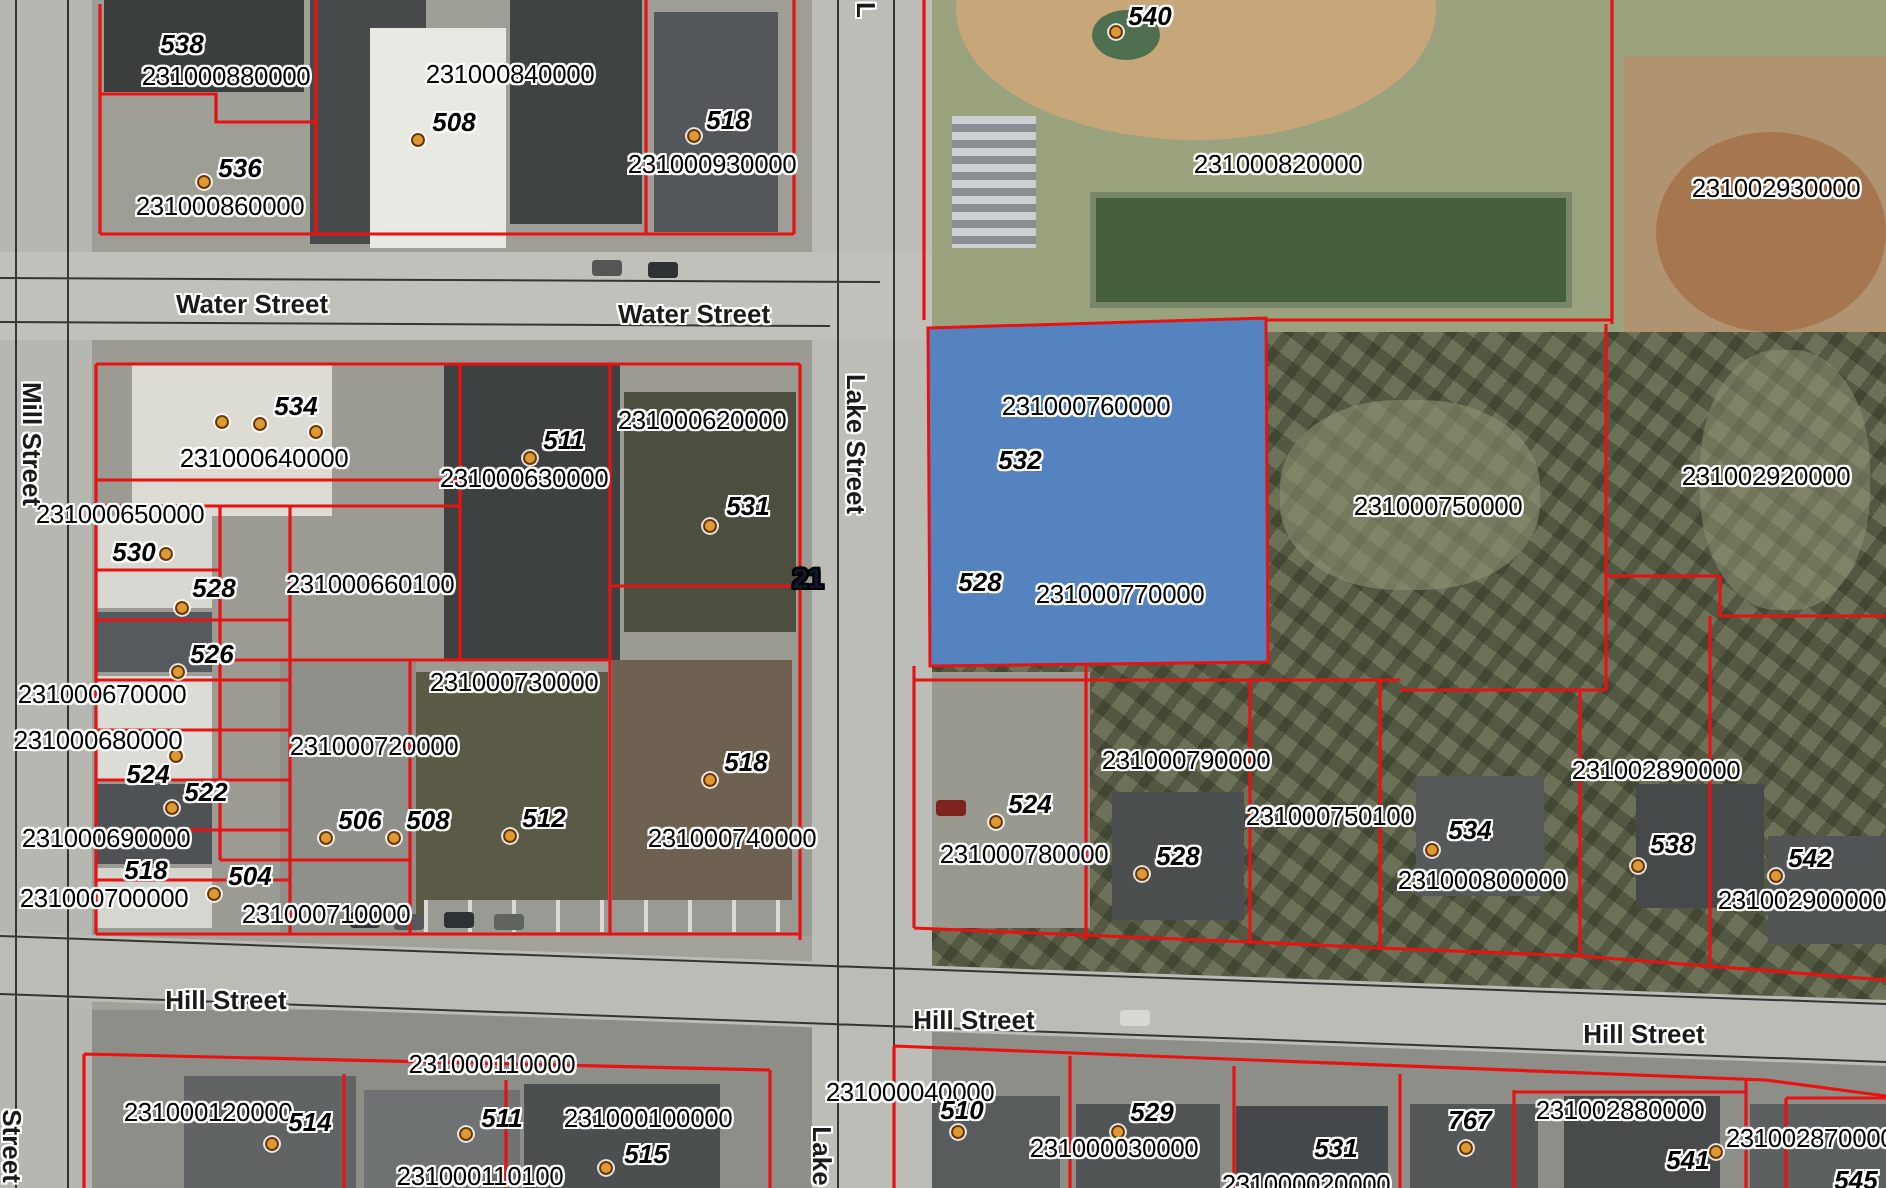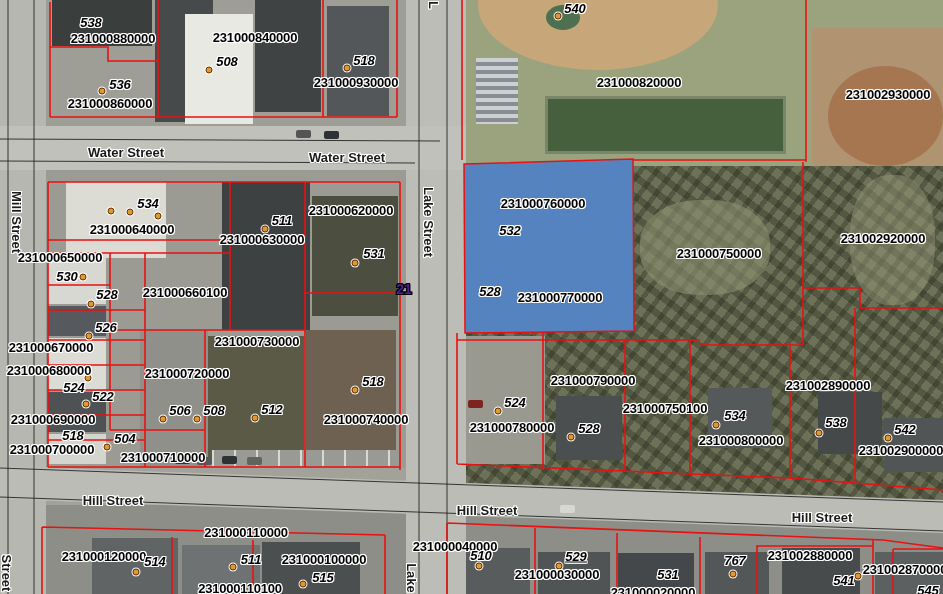--- a/index.html
+++ b/index.html
@@ -6,21 +6,21 @@
   #map{position:relative;width:943px;height:594px;overflow:hidden;
        font-family:"Liberation Sans",sans-serif;background:#a2a29a;}
   #aerial,#dot-layer,#label-layer{position:absolute;inset:0;}
   .sc{position:absolute;}
   .car{position:absolute;width:15px;height:8px;background:#2e3234;border-radius:2px;}
   svg.lines{position:absolute;left:0;top:0;z-index:3;}
   #dot-layer{z-index:4;} #label-layer{z-index:5;}
   .map-label{position:absolute;transform:translate(-50%,-50%);white-space:nowrap;color:#000;
     text-shadow:-1px -1px 0 #fff,1px -1px 0 #fff,-1px 1px 0 #fff,1px 1px 0 #fff,
                 0 -1px 0 #fff,0 1px 0 #fff,-1px 0 0 #fff,1px 0 0 #fff;}
-  .map-label.parcel{font-size:13px;font-weight:bold;letter-spacing:-.2px;}
+  .map-label.parcel{font-size:13px;font-weight:normal;letter-spacing:-.2px;}
   .map-label.address{font-size:13px;font-weight:bold;font-style:italic;}
   .map-label.street{font-size:13px;font-weight:bold;color:#1a1a1a;}
   .map-label.route{font-size:14px;font-weight:bold;color:#ff9100;
     text-shadow:-1px -1px 0 #000,1px -1px 0 #000,-1px 1px 0 #000,1px 1px 0 #000,
                 0 -1px 0 #000,0 1px 0 #000,-1px 0 0 #000,1px 0 0 #000;}
   .addr-dot{position:absolute;width:5px;height:5px;border-radius:50%;background:#dd9933;
     border:1px solid #6b3300;box-shadow:0 0 0 1px rgba(255,255,255,.85);
     transform:translate(-50%,-50%);}
 </style>
 </head>
@@ -203,30 +203,30 @@
       <span class="map-label address" style="left: 490px; top: 291px;">528</span>
       <span class="map-label address" style="left: 515px; top: 402px;">524</span>
       <span class="map-label address" style="left: 589px; top: 428px;">528</span>
       <span class="map-label address" style="left: 735px; top: 415px;">534</span>
       <span class="map-label address" style="left: 836px; top: 422px;">538</span>
       <span class="map-label address" style="left: 905px; top: 429px;">542</span>
       <span class="map-label address" style="left: 155px; top: 561px;">514</span>
       <span class="map-label address" style="left: 251px; top: 559px;">511</span>
       <span class="map-label address" style="left: 323px; top: 577px;">515</span>
       <span class="map-label address" style="left: 481px; top: 555px;">510</span>
-      <span class="map-label address" style="left: 576px; top: 556px; text-decoration: underline;">529</span>
+      <span class="map-label address" style="left: 576px; top: 556px;">529</span>
       <span class="map-label address" style="left: 668px; top: 574px;">531</span>
       <span class="map-label address" style="left: 735px; top: 560px;">767</span>
       <span class="map-label address" style="left: 844px; top: 580px;">541</span>
       <span class="map-label address" style="left: 928px; top: 590px;">545</span>
       <span class="map-label street" style="left: 126px; top: 152px;">Water Street</span>
       <span class="map-label street" style="left: 347px; top: 157px;">Water Street</span>
       <span class="map-label street" style="left: 16px; top: 222px; transform: translate(-50%, -50%) rotate(90deg);">Mill Street</span>
       <span class="map-label street" style="left: 428px; top: 222px; transform: translate(-50%, -50%) rotate(90deg);">Lake Street</span>
       <span class="map-label street" style="left: 113px; top: 500px;">Hill Street</span>
       <span class="map-label street" style="left: 487px; top: 510px;">Hill Street</span>
       <span class="map-label street" style="left: 822px; top: 517px;">Hill Street</span>
       <span class="map-label street" style="left: 6px; top: 573px; transform: translate(-50%, -50%) rotate(90deg);">Street</span>
       <span class="map-label street" style="left: 411px; top: 578px; transform: translate(-50%, -50%) rotate(90deg);">Lake</span>
       <span class="map-label street" style="left: 433px; top: 5px; transform: translate(-50%, -50%) rotate(90deg);">L</span>
-      <span class="map-label route" style="left: 404px; top: 289px; color: #4c1d95; text-align: center;">21</span>
+      <span class="map-label route" style="left: 404px; top: 289px; color: #0f172a; text-align: center;">21</span>
     </div>
 </div>
 
 </body></html>

